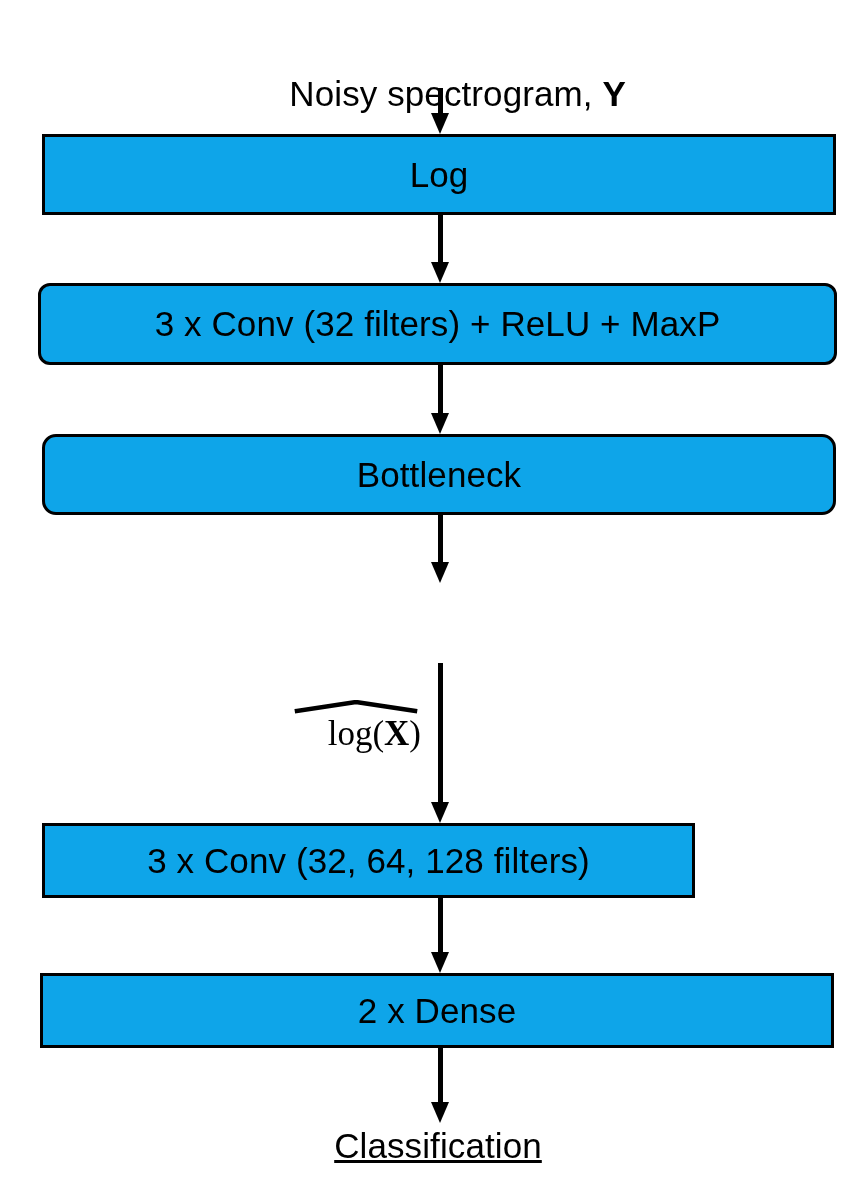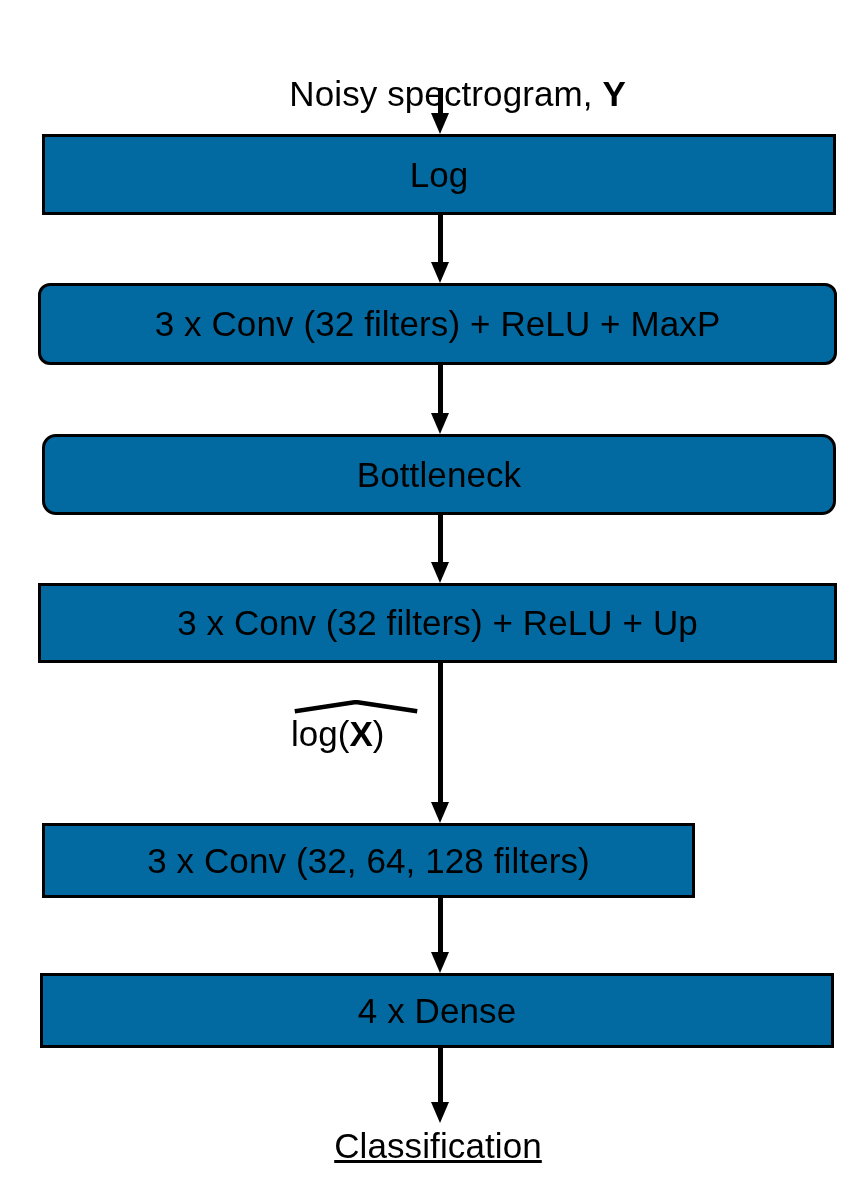--- a/index.html
+++ b/index.html
@@ -32,21 +32,21 @@
     line-height: 44px;
     letter-spacing: 0.1px;
     white-space: pre;
   }
   .endpoint-label b { font-weight: 700; }
 
   
   .box {
     position: absolute;
     box-sizing: border-box;
-    background: #0369a1;
+    background: #0ea5e9;
     border: 3px solid #000000;
     display: flex;
     align-items: center;
     justify-content: center;
   }
   .box-label {
     font-size: 35px;
     line-height: 38px;
     white-space: pre;
     letter-spacing: 0.1px;
@@ -74,21 +74,22 @@
     border-right: 9.5px solid transparent;
     border-top: 21px solid #000000;
   }
 
   
   #loghat-label {
     position: absolute;
     left: 281px;
     top: 700px;
     width: 130px;
-    text-align: left;
+    text-align: right;
+    font-family: Liberation Serif, serif;
   }
   #loghat-label .hat {
     display: block;
     width: 124px;
     height: 14px;
     margin: 0 auto 1px auto;
   }
   #loghat-label .expr {
     display: block;
     font-size: 35px;
@@ -131,23 +132,20 @@
 
   <div class="box" style="left:32px; top:434px; width:794px; height:81px;border-radius:14px;">
     <span class="box-label">Bottleneck</span>
   </div>
 
   <div class="arrow" style="top:515px; height:68px;">
     <div class="shaft" style="height:49px;"></div>
     <div class="head" style="top:47px;"></div>
   </div>
 
-  <div class="box" style="left:28px; top:583px; width:799px; height:80px;">
-    <span class="box-label">3 x Conv (32 filters) + ReLU + Up</span>
-  </div>
 
   <div class="arrow" style="top:663px; height:160px;">
     <div class="shaft" style="height:141px;"></div>
     <div class="head" style="top:139px;"></div>
   </div>
 
   <div id="loghat-label">
     <svg class="hat" viewBox="0 0 124 14">
       <polyline points="3,11 62,2 121,11" fill="none" stroke="#000000" stroke-width="4.5" stroke-linecap="square" stroke-linejoin="miter"></polyline>
     </svg>
@@ -157,21 +155,21 @@
   <div class="box" style="left:32px; top:823px; width:653px; height:75px;">
     <span class="box-label">3 x Conv (32, 64, 128 filters)</span>
   </div>
 
   <div class="arrow" style="top:898px; height:75px;">
     <div class="shaft" style="height:56px;"></div>
     <div class="head" style="top:54px;"></div>
   </div>
 
   <div class="box" style="left:30px; top:973px; width:794px; height:75px;">
-    <span class="box-label">4 x Dense</span>
+    <span class="box-label">2 x Dense</span>
   </div>
 
   <div class="arrow" style="top:1048px; height:75px;">
     <div class="shaft" style="height:56px;"></div>
     <div class="head" style="top:54px;"></div>
   </div>
 
   <div class="endpoint-label" style="top:1124px;text-decoration:underline;">Classification</div>
 
 </div>

